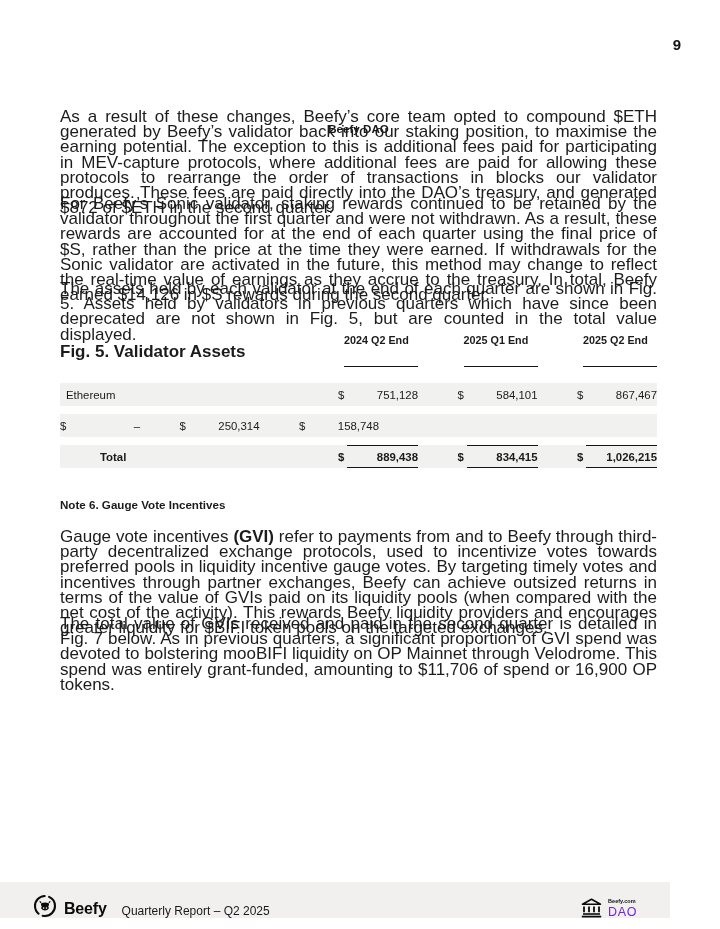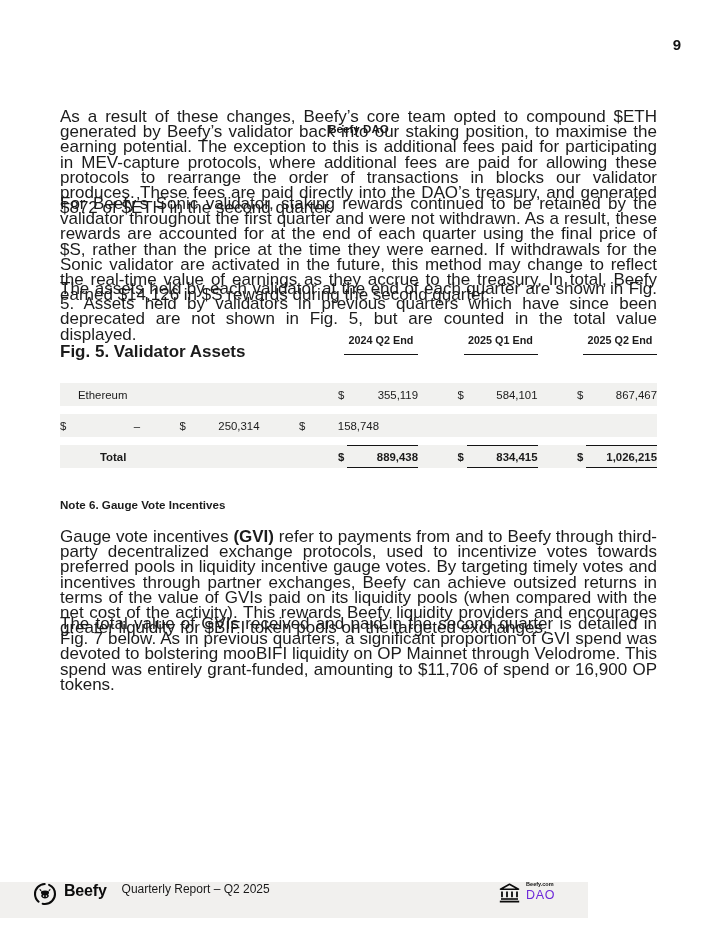--- a/index.html
+++ b/index.html
@@ -39,42 +39,42 @@
   .tbl { position:absolute; left:60px; top:324px; width:597px; height:152px; }
   .fig-label { position:absolute; left:0; top:18px; font-weight:bold; font-size:17px; }
   .numarea { position:absolute; left:278px; top:2px; width:319px; }
   .usd {
     text-align:center; font-weight:bold; font-size:11px;
     padding-bottom:3px; border-bottom:1.5px solid #141414;
   }
   .colheads { display:flex; justify-content:space-between; margin-top:8px; }
   .colhead { width:80px; display:flex; justify-content:flex-end; }
   .colhead span {
-    display:block; width:74px; text-align:center; white-space:nowrap;
-    font-weight:bold; font-size:10.8px; padding-bottom:8px;
+    display:block; width:74px; text-align:left; white-space:nowrap;
+    font-weight:bold; font-size:10.8px; padding-bottom:20px;
     border-bottom:1.5px solid #141414;
   }
   .rows { position:absolute; left:0; top:59px; width:597px; }
   .t-row {
     display:flex; align-items:center; height:23px; background:#f1f1ef;
     margin-bottom:8px; font-size:11.4px;
   }
-  .t-name { width:278px; padding-left:18px; }
+  .t-name { width:278px; padding-left:6px; }
   .t-cells { width:319px; display:flex; justify-content:space-between; height:100%; }
   .t-cell { width:80px; display:flex; align-items:center; justify-content:space-between; height:100%; }
   .cur { flex:none; }
   .val { width:71px; text-align:right; height:100%; display:flex; align-items:center; justify-content:flex-end; }
   .t-row.total { font-weight:bold; }
   .t-row.total .t-name { padding-left:40px; }
   .t-row.total .val { border-top:1.5px solid #141414; border-bottom:1.5px solid #141414; }
 
   
   .footer {
-    position:absolute; left:0; top:882px; width:588px; height:36px;
-    background:#f1f0ee; display:flex; align-items:flex-start; padding:0 33px;
+    position:absolute; left:0; top:882px; width:670px; height:36px;
+    background:#f1f0ee; display:flex; align-items:flex-end; padding:0 33px;
   }
   .cow-logo { flex:none; margin-right:7px; }
   .brand { font-weight:bold; font-size:16px; letter-spacing:-0.2px; color:#0b0b0b; }
   .report { font-size:12px; margin-left:15px; color:#191919; }
   .f-spacer { flex:1; }
   .bank-icon { flex:none; margin-right:5px; }
   .dao-badge { display:flex; flex-direction:column; line-height:1; }
   .dao-url { font-size:5.5px; font-weight:bold; color:#111; margin-bottom:1px; }
   .dao-label { font-size:12.5px; letter-spacing:0.6px; color:#6d28d9; }
 </style>
@@ -107,21 +107,21 @@
           </div>
       </div>
     </div>
 
     <div class="rows">
       <div class="t-row">
         <div class="t-name">Ethereum</div>
         <div class="t-cells">
           <div class="t-cell">
               <span class="cur">$</span>
-              <span class="val">355,119</span>
+              <span class="val">751,128</span>
             </div>
           <div class="t-cell">
               <span class="cur">$</span>
               <span class="val">584,101</span>
             </div>
           <div class="t-cell">
               <span class="cur">$</span>
               <span class="val">867,467</span>
             </div>
         </div>

